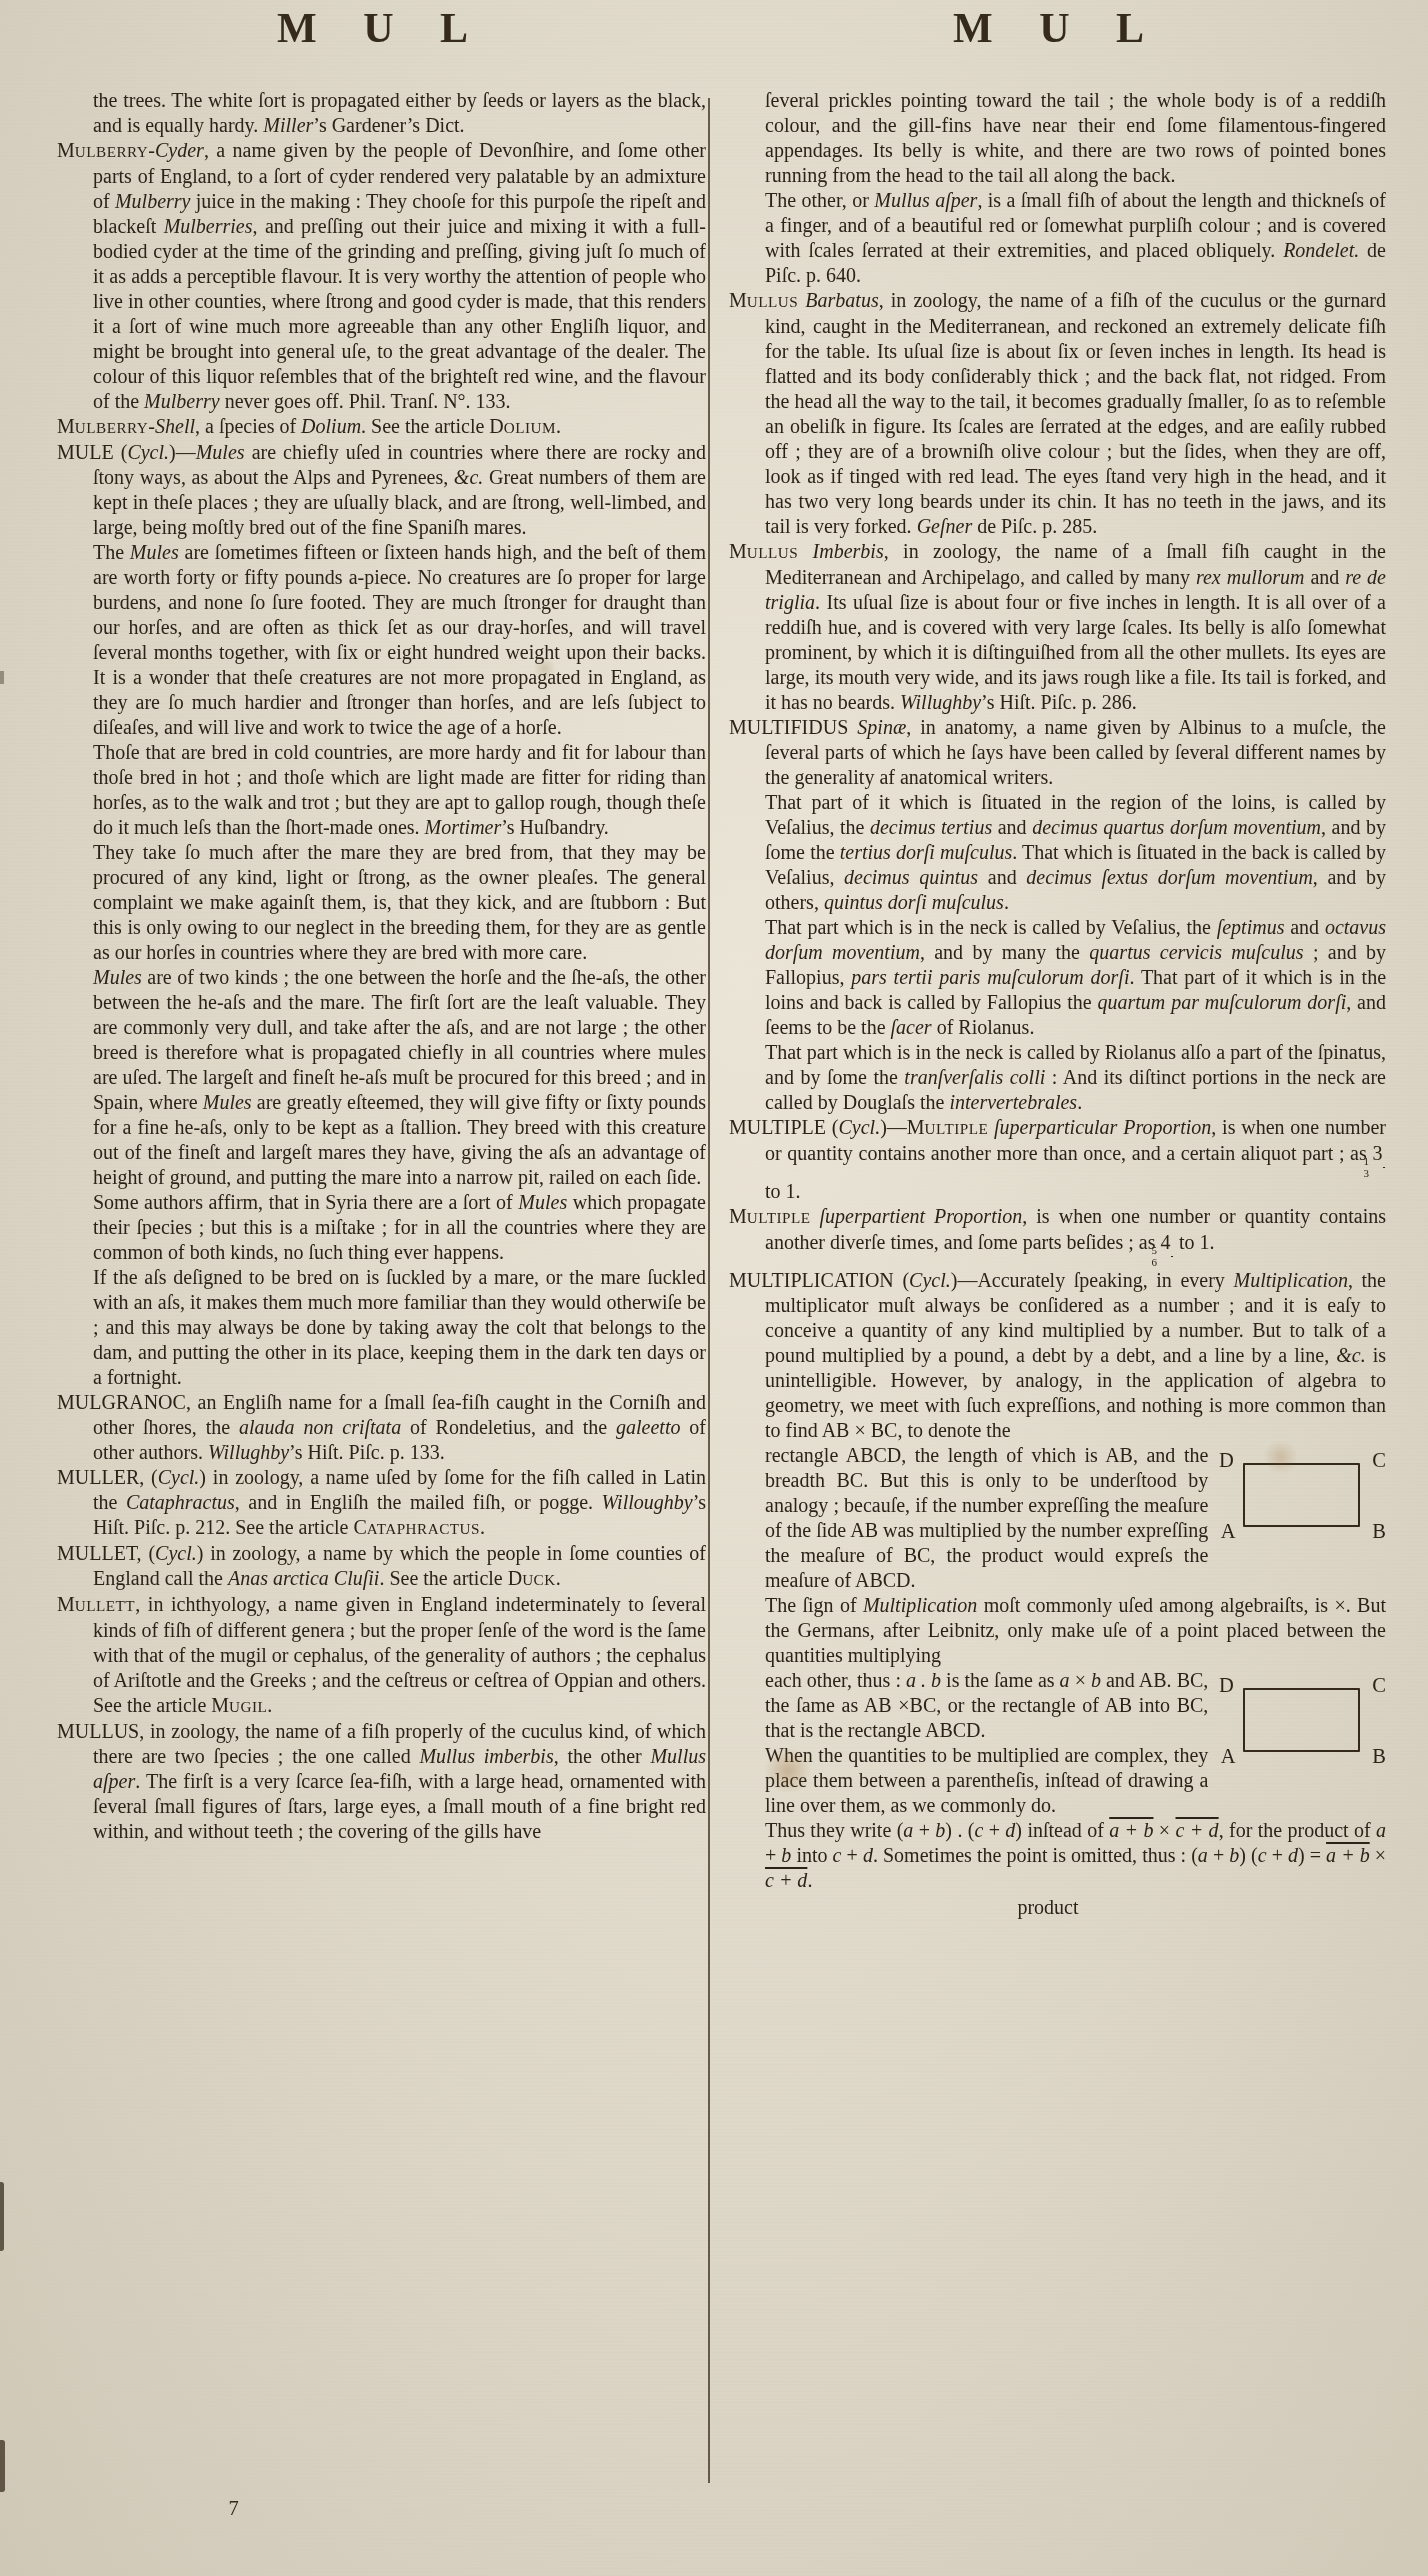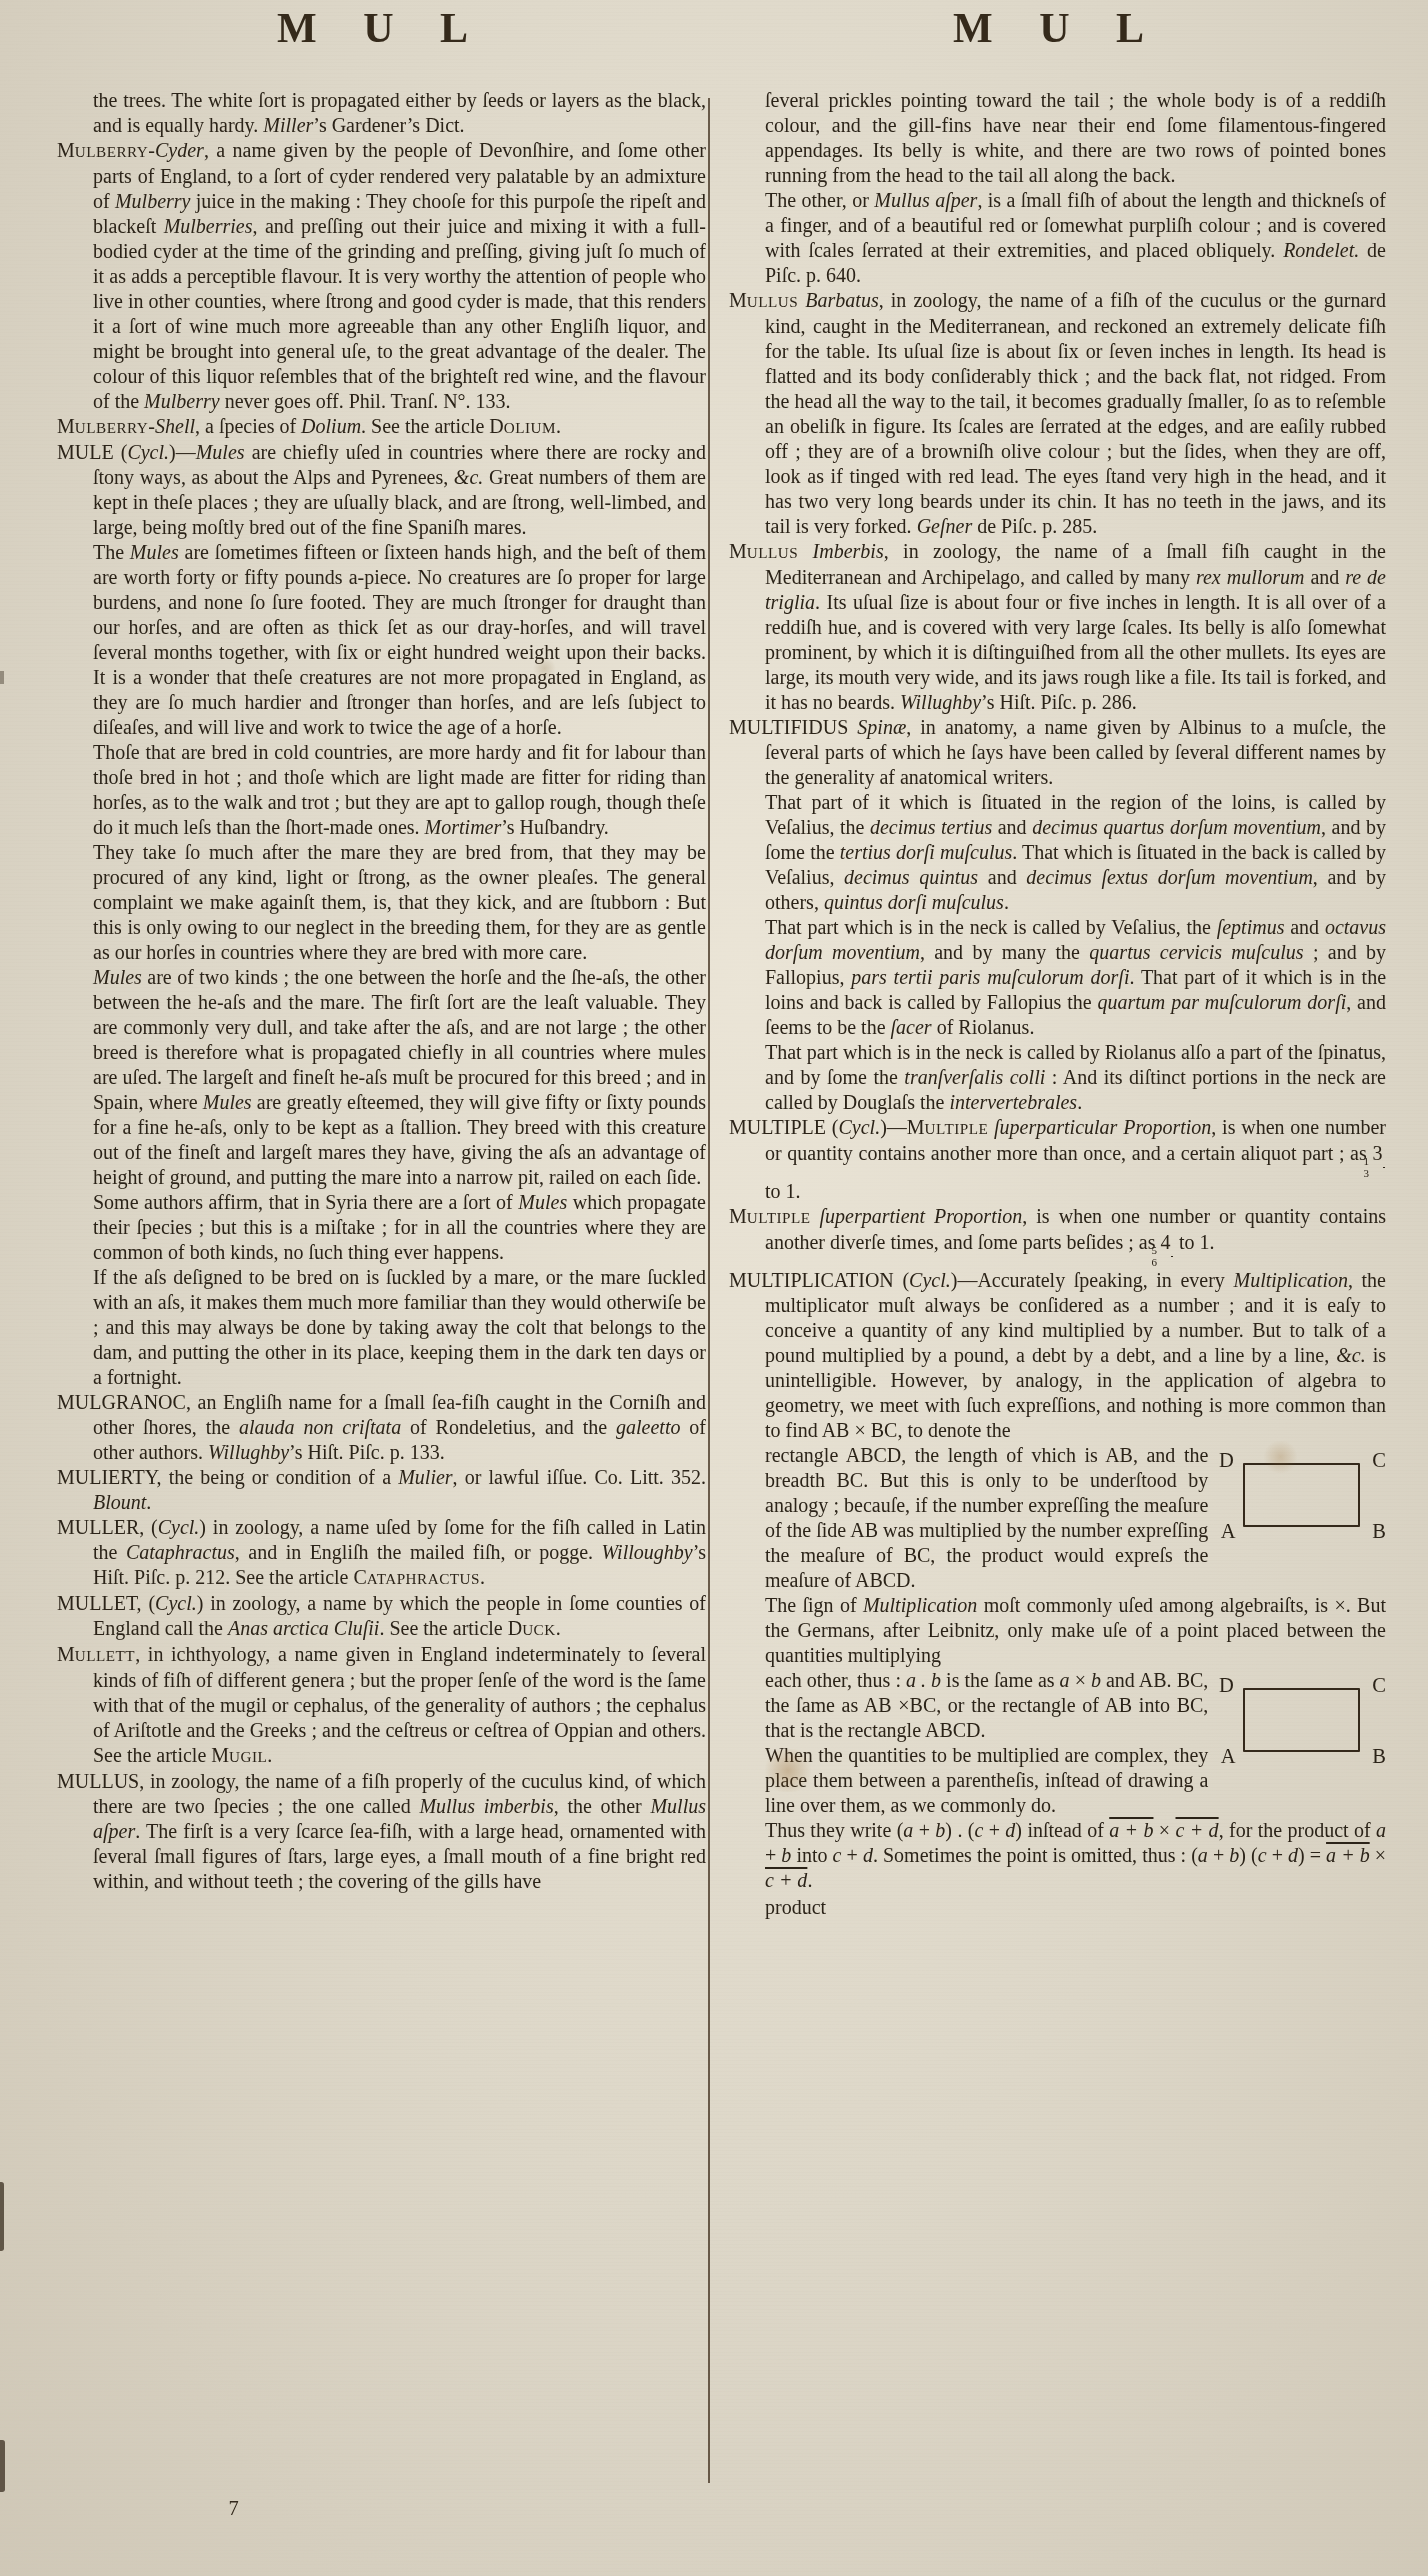--- a/index.html
+++ b/index.html
@@ -17,21 +17,21 @@
     letter-spacing:18px;text-align:center;color:#352a1b;
   }
   .header.left{left:57px;width:649px;}
   .header.right{left:729px;width:657px;}
   .colrule{position:absolute;left:708px;top:98px;width:1.8px;height:2385px;background:#4a3a28;opacity:.8;}
   .col{position:absolute;top:88px;text-align:justify;font-size:20px;line-height:25px;}
   .col.left{left:57px;width:649px;}
   .col.right{left:729px;width:657px;}
   .col p{margin:0;padding-left:36px;}
   .col p.entry{text-indent:-36px;}
-  .col p.catchword{text-align:left;padding-right:55px;padding-top:1.8px;}
+  .col p.catchword{text-align:center;padding-right:55px;padding-top:1.8px;}
   .s-i{font-style:italic;}
   .s-sc{font-size:0.76em;letter-spacing:0.5px;}
   .s-ol{font-style:italic;text-decoration:overline;}
   .s-fr{display:inline-flex;flex-direction:column;vertical-align:-0.45em;line-height:1;font-size:0.55em;text-align:center;margin:0 0.9px;}
   .s-fr span{display:block;padding:0 0.9px;}
   .s-fr .den{border-top:0.9px solid #2b2318;}
   .diagram{float:right;width:167px;height:96px;margin:5.3px 0 1.8px 10.7px;position:relative;font-size:20.5px;text-indent:0;}
   .diagram .rect{position:absolute;left:24px;right:26px;top:15px;bottom:17px;border:2.2px solid #34291b;border-radius:0.9px;}
   .diagram .dl{position:absolute;font-style:normal;}
   .diagram .tl{left:0;top:0;}
@@ -58,21 +58,20 @@
       <p class="entry"><span class="s-n">M</span><span class="s-sc">ULBERRY</span><span class="s-n">-</span><span class="s-i">Cyder</span><span class="s-n">, a name given by the people of Devonſhire, and ſome other parts of England, to a ſort of cyder rendered very palatable by an admixture of </span><span class="s-i">Mulberry</span><span class="s-n"> juice in the making :  They chooſe for this purpoſe the ripeſt and blackeſt </span><span class="s-i">Mulberries</span><span class="s-n">, and preſſing out their juice and mixing it with a full-bodied cyder at the time of the grinding and preſſing, giving juſt ſo much of it as adds a perceptible flavour.  It is very worthy the attention of people who live in other counties, where ſtrong and good cyder is made, that this renders it a ſort of wine much more agreeable than any other Engliſh liquor, and might be brought into general uſe, to the great advantage of the dealer.  The colour of this liquor reſembles that of the brighteſt red wine, and the flavour of the </span><span class="s-i">Mulberry</span><span class="s-n"> never goes off.  Phil. Tranſ. N°. 133.</span></p>
       <p class="entry"><span class="s-n">M</span><span class="s-sc">ULBERRY</span><span class="s-n">-</span><span class="s-i">Shell</span><span class="s-n">, a ſpecies of </span><span class="s-i">Dolium</span><span class="s-n">.  See the article D</span><span class="s-sc">OLIUM</span><span class="s-n">.</span></p>
       <p class="entry"><span class="s-n">MULE (</span><span class="s-i">Cycl.</span><span class="s-n">)—</span><span class="s-i">Mules</span><span class="s-n"> are chiefly uſed in countries where there are rocky and ſtony ways, as about the Alps and Pyrenees, </span><span class="s-i">&amp;c.</span><span class="s-n">  Great numbers of them are kept in theſe places ; they are uſually black, and are ſtrong, well-limbed, and large, being moſtly bred out of the fine Spaniſh mares.</span></p>
       <p class="cont"><span class="s-n">The </span><span class="s-i">Mules</span><span class="s-n"> are ſometimes fifteen or ſixteen hands high, and the beſt of them are worth forty or fifty pounds a-piece.  No creatures are ſo proper for large burdens, and none ſo ſure footed.  They are much ſtronger for draught than our horſes, and are often as thick ſet as our dray-horſes, and will travel ſeveral months together, with ſix or eight hundred weight upon their backs.  It is a wonder that theſe creatures are not more propagated in England, as they are ſo much hardier and ſtronger than horſes, and are leſs ſubject to diſeaſes, and will live and work to twice the age of a horſe.</span></p>
       <p class="cont"><span class="s-n">Thoſe that are bred in cold countries, are more hardy and fit for labour than thoſe bred in hot ; and thoſe which are light made are fitter for riding than horſes, as to the walk and trot ; but they are apt to gallop rough, though theſe do it much leſs than the ſhort-made ones.  </span><span class="s-i">Mortimer</span><span class="s-n">’s Huſbandry.</span></p>
       <p class="cont"><span class="s-n">They take ſo much after the mare they are bred from, that they may be procured of any kind, light or ſtrong, as the owner pleaſes.  The general complaint we make againſt them, is, that they kick, and are ſtubborn :  But this is only owing to our neglect in the breeding them, for they are as gentle as our horſes in countries where they are bred with more care.</span></p>
       <p class="cont"><span class="s-i">Mules</span><span class="s-n"> are of two kinds ; the one between the horſe and the ſhe-aſs, the other between the he-aſs and the mare.  The firſt ſort are the leaſt valuable.  They are commonly very dull, and take after the aſs, and are not large ; the other breed is therefore what is propagated chiefly in all countries where mules are uſed.  The largeſt and fineſt he-aſs muſt be procured for this breed ; and in Spain, where </span><span class="s-i">Mules</span><span class="s-n"> are greatly eſteemed, they will give fifty or ſixty pounds for a fine he-aſs, only to be kept as a ſtallion.  They breed with this creature out of the fineſt and largeſt mares they have, giving the aſs an advantage of height of ground, and putting the mare into a narrow pit, railed on each ſide.</span></p>
       <p class="cont"><span class="s-n">Some authors affirm, that in Syria there are a ſort of </span><span class="s-i">Mules</span><span class="s-n"> which propagate their ſpecies ; but this is a miſtake ; for in all the countries where they are common of both kinds, no ſuch thing ever happens.</span></p>
       <p class="cont"><span class="s-n">If the aſs deſigned to be bred on is ſuckled by a mare, or the mare ſuckled with an aſs, it makes them much more familiar than they would otherwiſe be ; and this may always be done by taking away the colt that belongs to the dam, and putting the other in its place, keeping them in the dark ten days or a fortnight.</span></p>
       <p class="entry"><span class="s-n">MULGRANOC, an Engliſh name for a ſmall ſea-fiſh caught in the Corniſh and other ſhores, the </span><span class="s-i">alauda non criſtata</span><span class="s-n"> of Rondeletius, and the </span><span class="s-i">galeetto</span><span class="s-n"> of other authors.  </span><span class="s-i">Willughby</span><span class="s-n">’s Hiſt. Piſc. p. 133.</span></p>
-      <p class="entry"><span class="s-n">MULIERTY, the being or condition of a </span><span class="s-i">Mulier</span><span class="s-n">, or lawful iſſue.  Co. Litt. 352.  </span><span class="s-i">Blount</span><span class="s-n">.</span></p>
       <p class="entry"><span class="s-n">MULLER, (</span><span class="s-i">Cycl.</span><span class="s-n">) in zoology, a name uſed by ſome for the fiſh called in Latin the </span><span class="s-i">Cataphractus</span><span class="s-n">, and in Engliſh the mailed fiſh, or pogge.  </span><span class="s-i">Willoughby</span><span class="s-n">’s Hiſt. Piſc. p. 212.  See the article C</span><span class="s-sc">ATAPHRACTUS</span><span class="s-n">.</span></p>
       <p class="entry"><span class="s-n">MULLET, (</span><span class="s-i">Cycl.</span><span class="s-n">) in zoology, a name by which the people in ſome counties of England call the </span><span class="s-i">Anas arctica Cluſii</span><span class="s-n">.  See the article D</span><span class="s-sc">UCK</span><span class="s-n">.</span></p>
       <p class="entry"><span class="s-n">M</span><span class="s-sc">ULLETT</span><span class="s-n">, in ichthyology, a name given in England indeterminately to ſeveral kinds of fiſh of different genera ;  but the proper ſenſe of the word is the ſame with that of the mugil or cephalus, of the generality of authors ; the cephalus of Ariſtotle and the Greeks ; and the ceſtreus or ceſtrea of Oppian and others.  See the article M</span><span class="s-sc">UGIL</span><span class="s-n">.</span></p>
       <p class="entry"><span class="s-n">MULLUS, in zoology, the name of a fiſh properly of the cuculus kind, of which there are two ſpecies ; the one called </span><span class="s-i">Mullus imberbis</span><span class="s-n">, the other </span><span class="s-i">Mullus aſper</span><span class="s-n">.  The firſt is a very ſcarce ſea-fiſh, with a large head, ornamented with ſeveral ſmall figures of ſtars, large eyes, a ſmall mouth of a fine bright red within, and without teeth ; the covering of the gills have</span></p>
     </div>
   <div class="col right">
       <p class="cont"><span class="s-n">ſeveral prickles pointing toward the tail ;  the whole body is of a reddiſh colour, and the gill-fins have near their end ſome filamentous-fingered appendages.  Its belly is white, and there are two rows of pointed bones running from the head to the tail all along the back.</span></p>
       <p class="cont"><span class="s-n">The other, or </span><span class="s-i">Mullus aſper</span><span class="s-n">, is a ſmall fiſh of about the length and thickneſs of a finger, and of a beautiful red or ſomewhat purpliſh colour ; and is covered with ſcales ſerrated at their extremities, and placed obliquely.  </span><span class="s-i">Rondelet.</span><span class="s-n"> de Piſc. p. 640.</span></p>
       <p class="entry"><span class="s-n">M</span><span class="s-sc">ULLUS</span><span class="s-n"> </span><span class="s-i">Barbatus</span><span class="s-n">, in zoology, the name of a fiſh of the cuculus or the gurnard kind, caught in the Mediterranean, and reckoned an extremely delicate fiſh for the table.  Its uſual ſize is about ſix or ſeven inches in length.  Its head is flatted and its body conſiderably thick ; and the back flat, not ridged. From the head all the way to the tail, it becomes gradually ſmaller, ſo as to reſemble an obeliſk in figure.  Its ſcales are ſerrated at the edges, and are eaſily rubbed off ; they are of a browniſh olive colour ; but the ſides, when they are off, look as if tinged with red lead.  The eyes ſtand very high in the head, and it has two very long beards under its chin.  It has no teeth in the jaws, and its tail is very forked.  </span><span class="s-i">Geſner</span><span class="s-n"> de Piſc. p. 285.</span></p>
       <p class="entry"><span class="s-n">M</span><span class="s-sc">ULLUS</span><span class="s-n"> </span><span class="s-i">Imberbis</span><span class="s-n">, in zoology, the name of a ſmall fiſh caught in the Mediterranean and Archipelago, and called by many </span><span class="s-i">rex mullorum</span><span class="s-n"> and </span><span class="s-i">re de triglia</span><span class="s-n">.  Its uſual ſize is about four or five inches in length.  It is all over of a reddiſh hue, and is covered with very large ſcales.  Its belly is alſo ſomewhat prominent, by which it is diſtinguiſhed from all the other mullets.  Its eyes are large, its mouth very wide, and its jaws rough like a file. Its tail is forked, and it has no beards.  </span><span class="s-i">Willughby</span><span class="s-n">’s Hiſt. Piſc. p. 286.</span></p>

